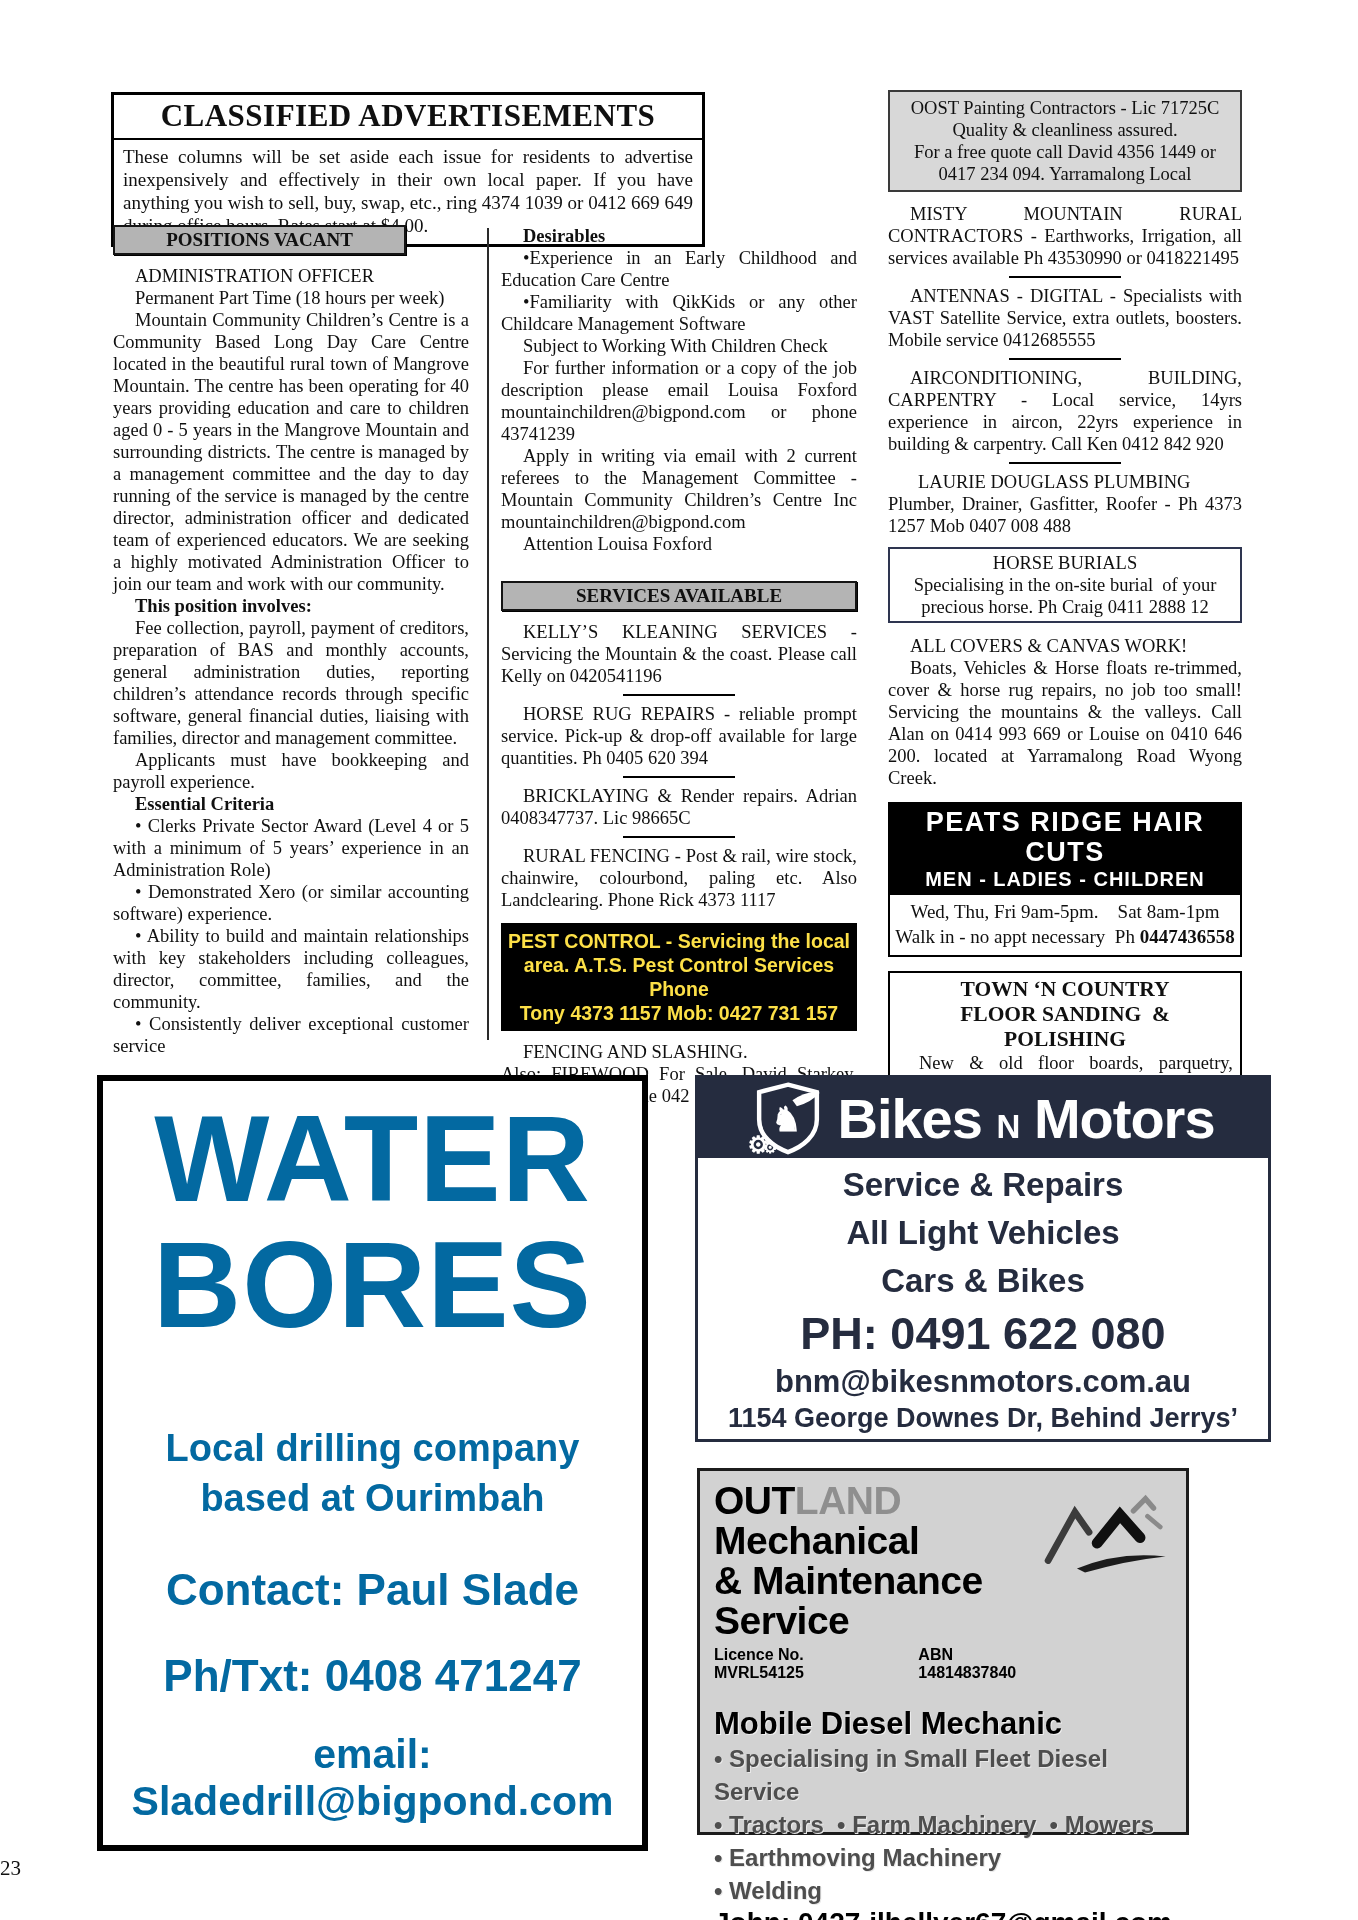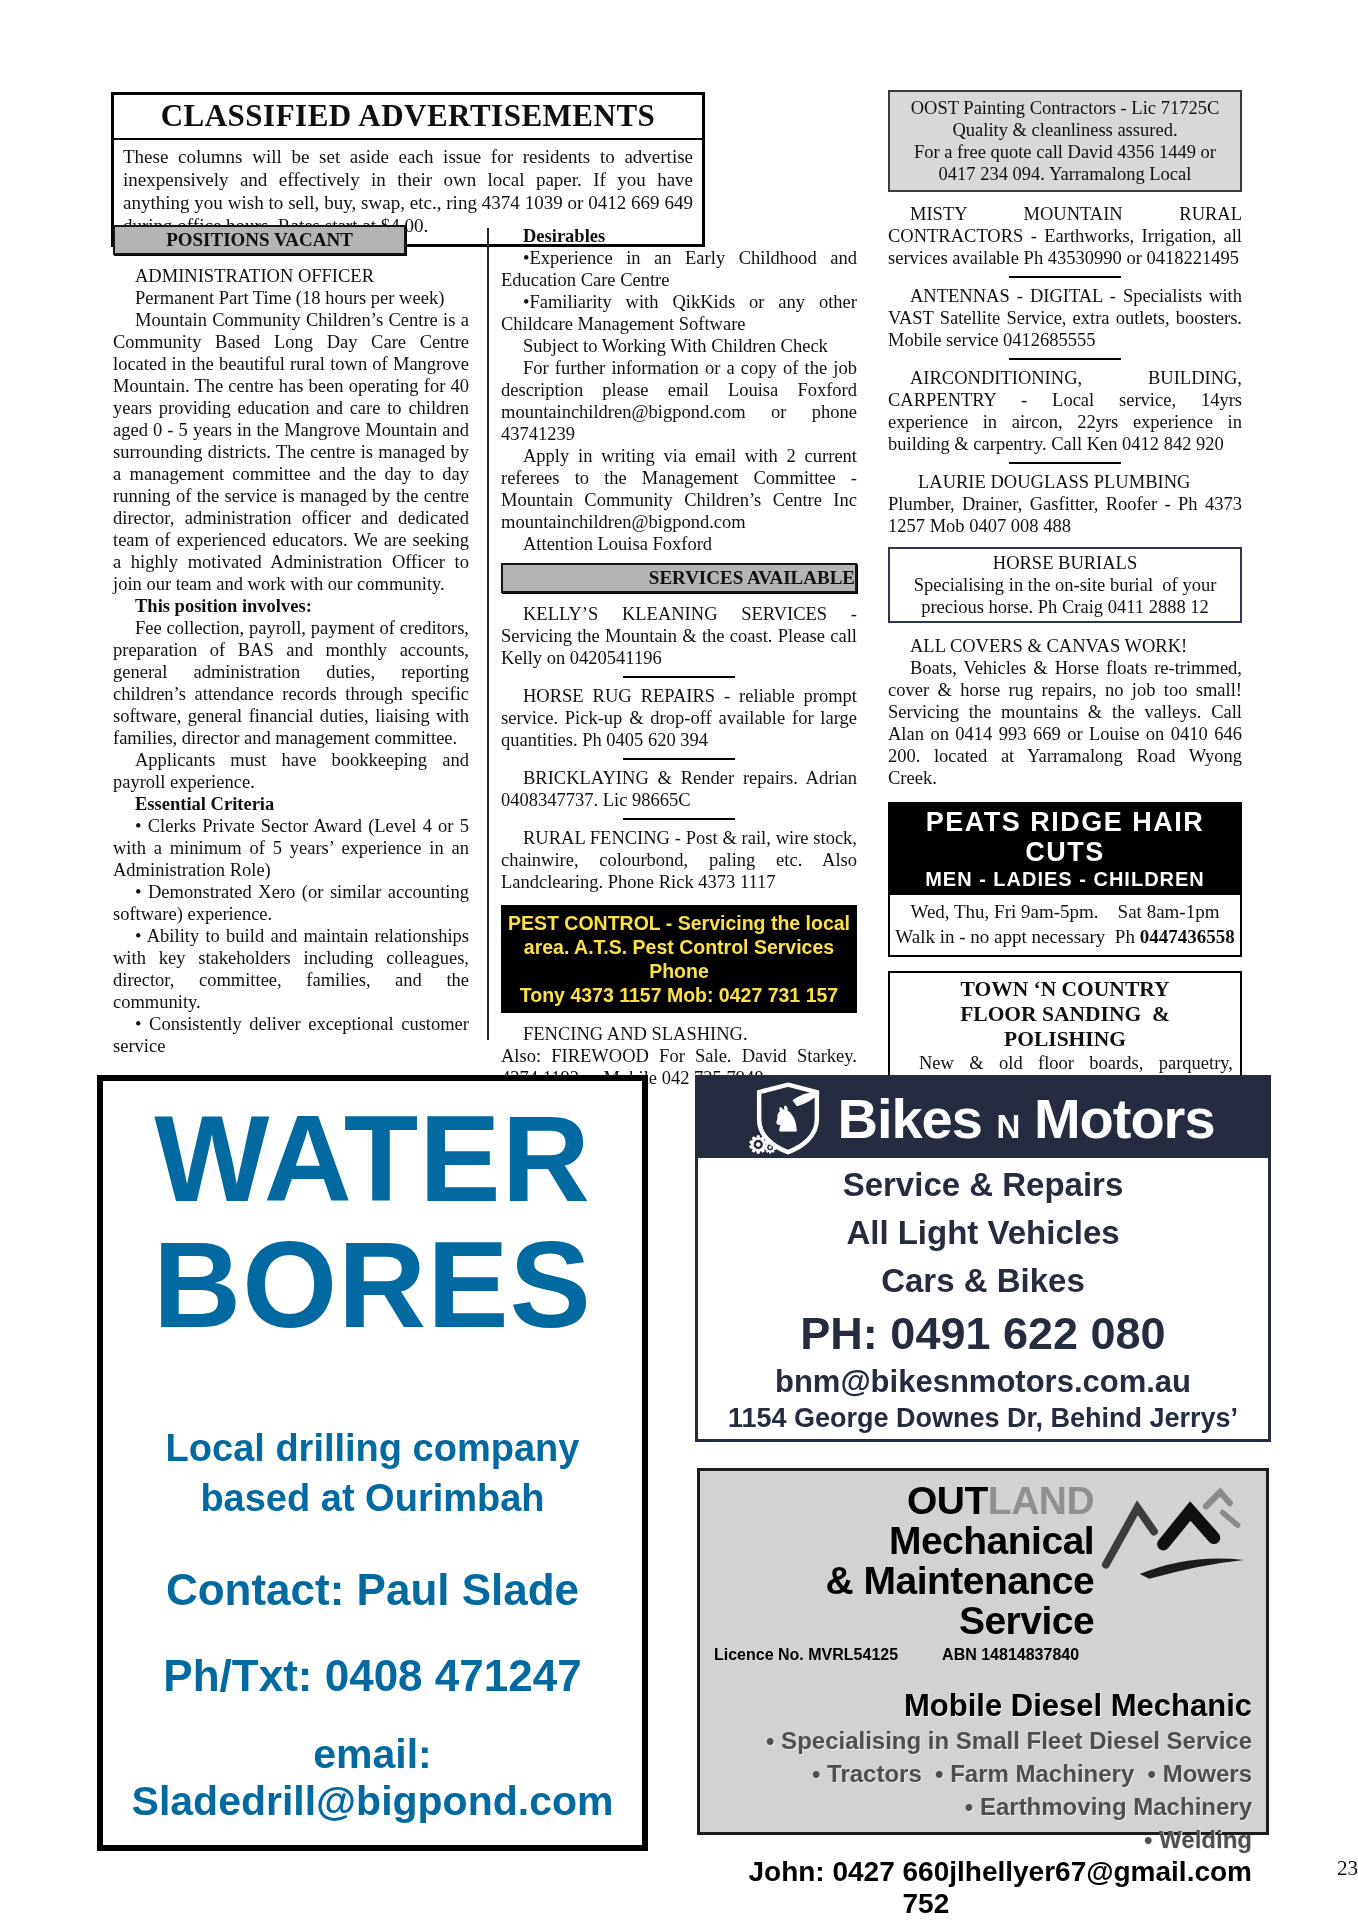--- a/index.html
+++ b/index.html
@@ -19,21 +19,21 @@
 
   .secbar{background:#b4b4b4;border:2px solid #141414;box-shadow:1px 1px 0 #000;
           text-align:center;font-weight:bold;font-size:19px;padding:2px 0;}
   #positions-bar{width:289px;}
 
   .para{font-size:18.5px;line-height:22px;text-align:justify;text-indent:22px;margin:0;}
   .line{font-size:18.5px;line-height:22px;margin:0;}
   .indent{padding-left:22px;}
   .bold{font-weight:bold;}
   .pre{white-space:pre-wrap;}
-  .mt6{margin-top:6px;} .mt10{margin-top:10px;} .mt14{margin-top:8px;text-align:right;}
+  .mt6{margin-top:6px;} .mt10{margin-top:10px;} .mt14{margin-top:26px;}
   .divider{width:112px;border-top:2px solid #000;margin:7px auto 7px;}
 
   .pest{background:#000;color:#fde047;font-family:"Liberation Sans",sans-serif;font-weight:bold;
         font-size:19.5px;line-height:24px;text-align:center;padding:6px 2px;margin:12px 0 10px;}
 
   .oost{background:#d8d8d8;border:2px solid #3a3a3a;text-align:center;padding:5px 2px;margin-bottom:11px;}
   .horsebox{border:2px solid #2e3550;text-align:center;padding:3px 4px;margin:10px 0 12px;}
   .peats{border:2px solid #000;margin:13px 0 0;}
   .peats-head{background:#000;color:#fff;text-align:center;font-family:"Liberation Sans",sans-serif;
               font-weight:bold;padding:3px 0 4px;}
@@ -63,34 +63,34 @@
   .bikes-gears{position:absolute;left:-4px;bottom:-2px;font-size:24px;color:#fff;line-height:1;}
   .bikes-gears .g2{font-size:16px;margin-left:-6px;}
   .bikes-brand{font-size:56px;letter-spacing:-1px;white-space:nowrap;}
   .bikes-brand .n{font-size:33px;}
   .bikes-line{font-size:33px;line-height:48px;}
   .bikes-line.first{margin-top:3px;}
   .bikes-phone{font-size:45px;line-height:57px;}
   .bikes-email{font-size:31px;line-height:39px;}
   .bikes-addr{font-size:27px;line-height:34px;}
 
-  .outland{position:absolute;left:697px;top:1468px;width:572px;height:367px;border:3px solid #1c1c1c;
+  .outland{position:absolute;left:697px;top:1468px;width:492px;height:367px;border:3px solid #1c1c1c;
            box-sizing:border-box;background:#d2d2d2;font-family:"Liberation Sans",sans-serif;
-           padding:10px 14px 10px;display:flex;flex-direction:column;text-align:right;}
+           padding:10px 14px 10px;display:flex;flex-direction:column;}
   .out-toprow{display:flex;justify-content:space-between;align-items:flex-start;}
   .out-brand{font-size:39px;font-weight:bold;line-height:40px;color:#000;letter-spacing:-.5px;}
   .out-brand .grey{color:#8f8f8f;}
   .out-lic{font-size:16px;font-weight:bold;margin-top:5px;display:flex;gap:44px;color:#000;}
   .out-head{font-size:31px;font-weight:bold;margin-top:24px;color:#000;text-shadow:1px 1px 0 #efefef;}
   .out-bullet{font-size:24px;font-weight:bold;color:#4e4e4e;line-height:33px;
               text-shadow:1px 1px 0 #e9e9e9;}
   .out-footer{margin-top:auto;display:flex;justify-content:space-between;font-size:28px;
               font-weight:bold;color:#000;}
 
-  .pagenum{position:absolute;left:0;right:0;top:1856px;text-align:right;font-size:21px;}
+  .pagenum{position:absolute;left:0;right:0;top:1856px;text-align:left;font-size:21px;}
 </style>
 </head>
 <body>
 
 <div class="masthead">
   <div class="masthead-title">CLASSIFIED ADVERTISEMENTS</div>
   <div class="masthead-intro">These columns will be set aside each issue for residents to advertise inexpensively and effectively in their own local paper.  If you have anything you wish to sell, buy, swap, etc., ring 4374 1039 or 0412 669 649 during office hours. Rates start at $4.00.</div>
 </div>
 
 <div class="colrule"></div>

